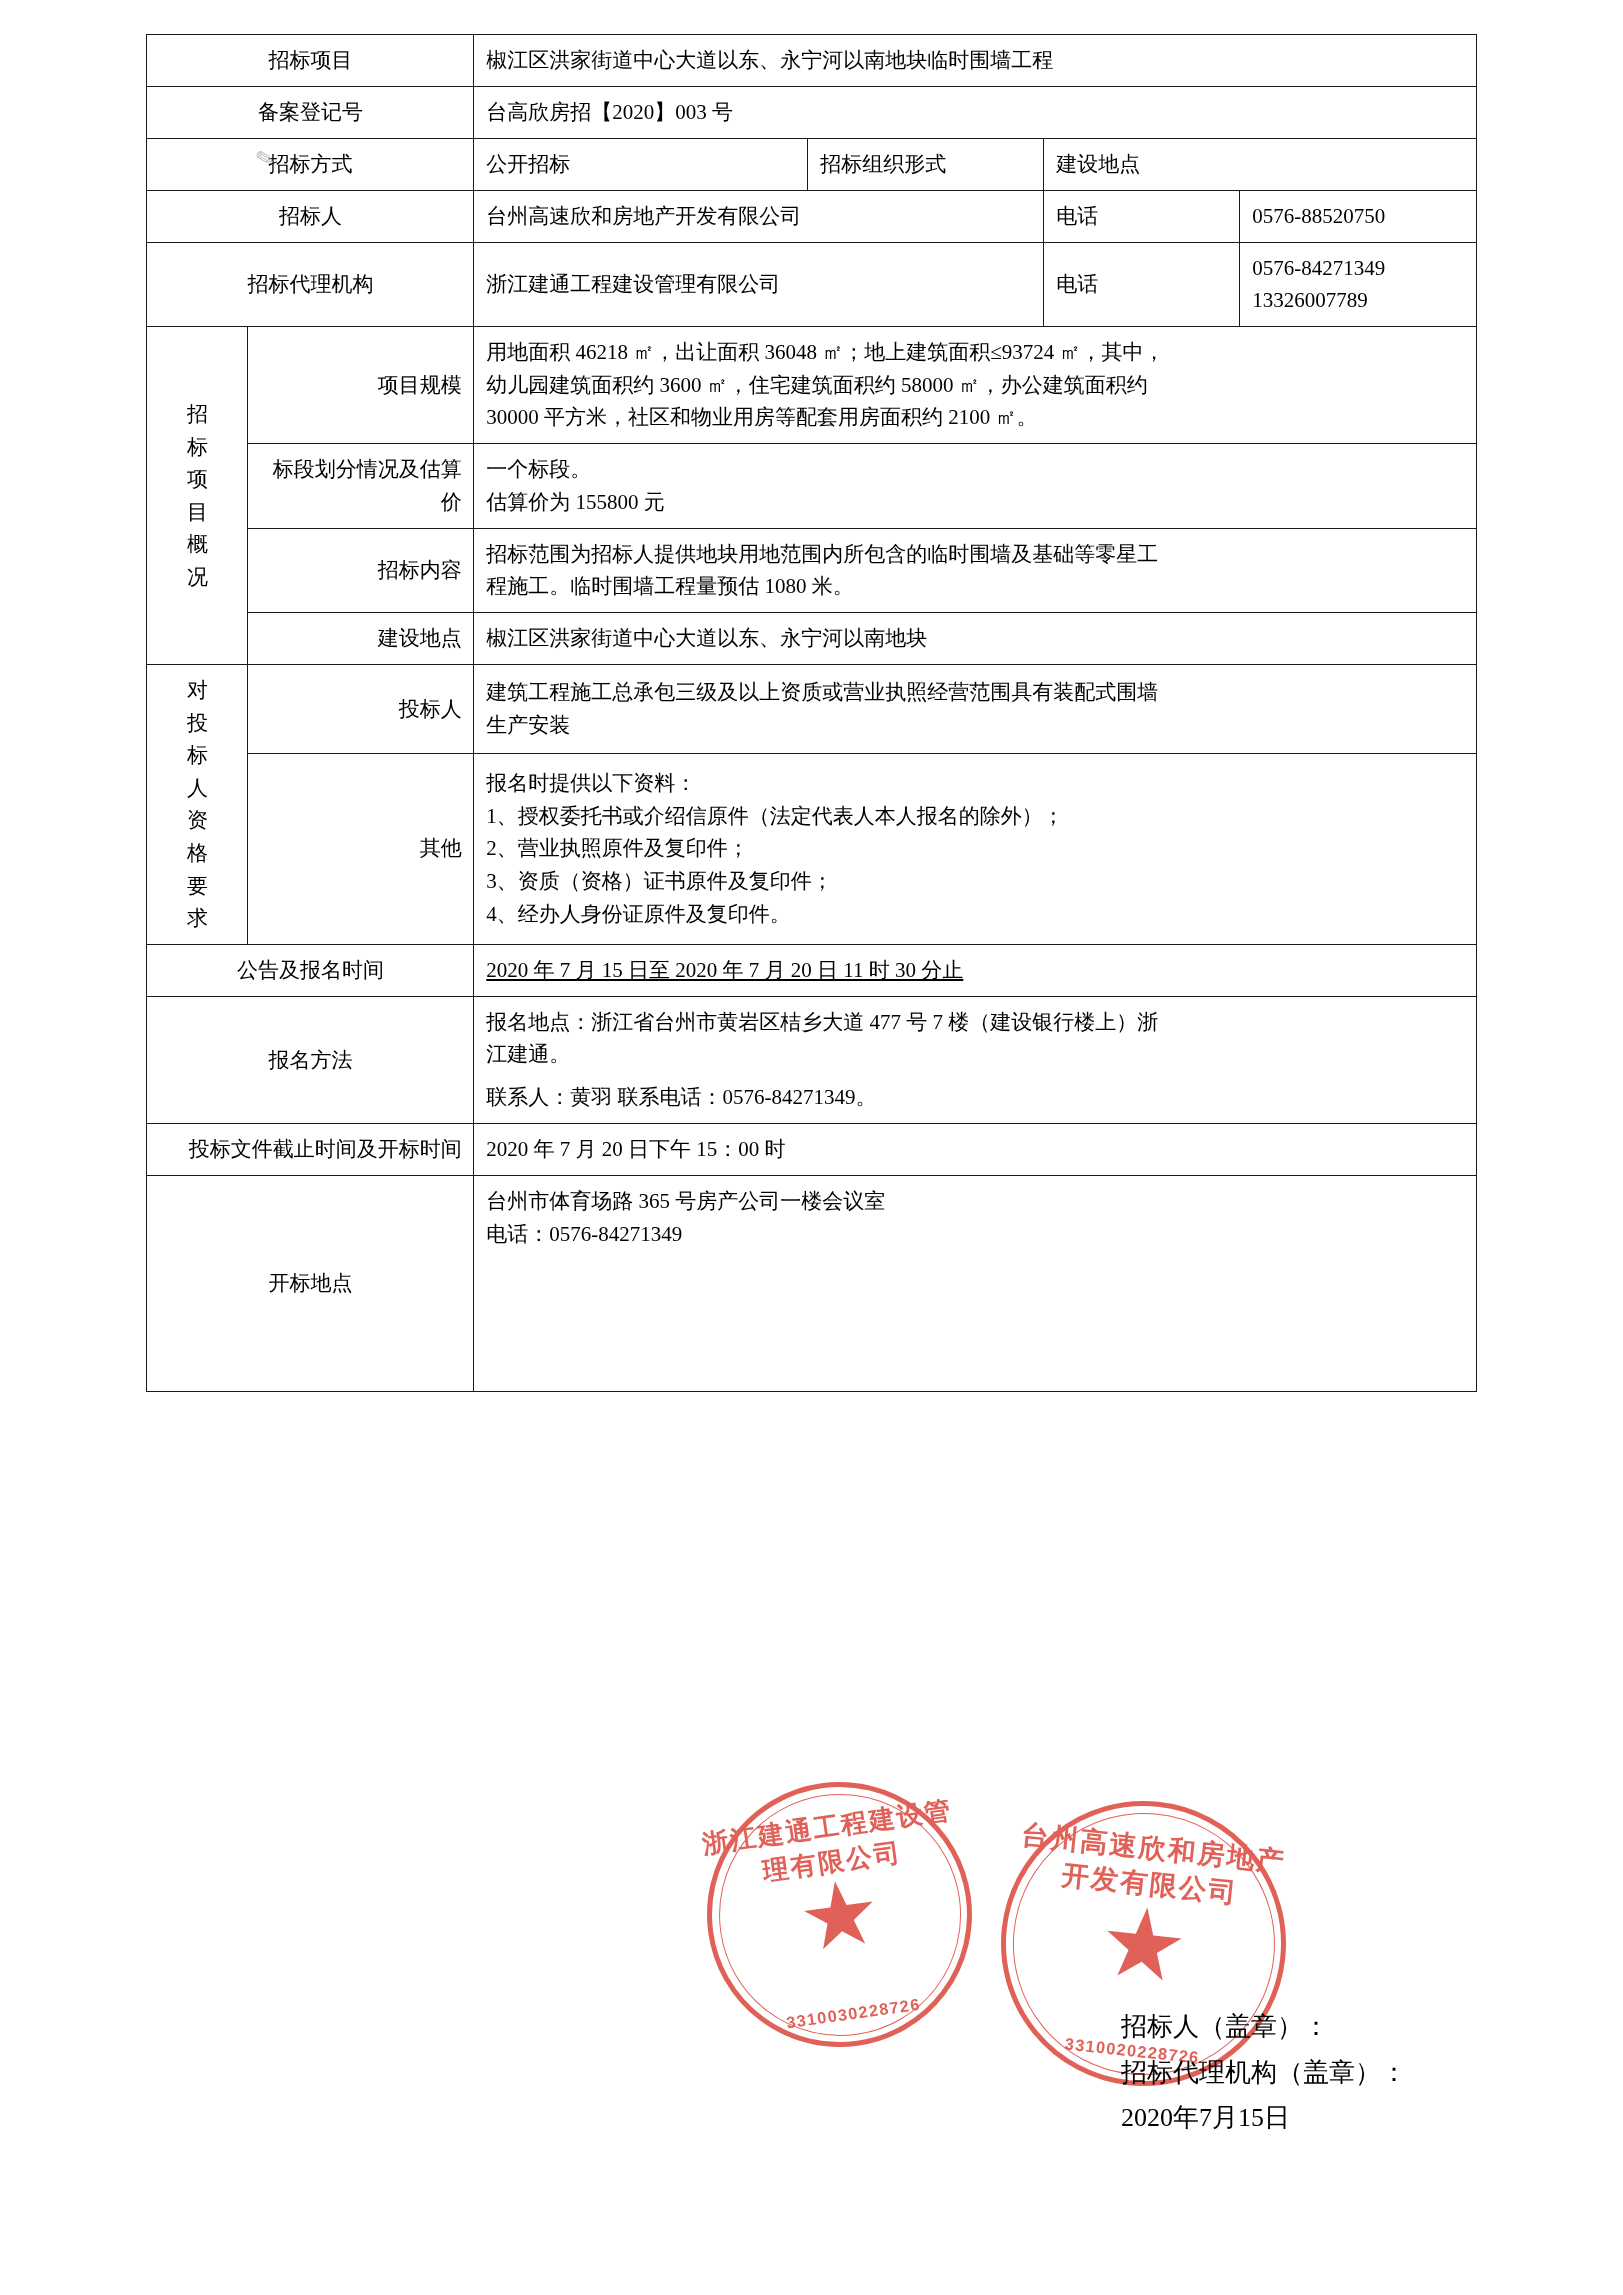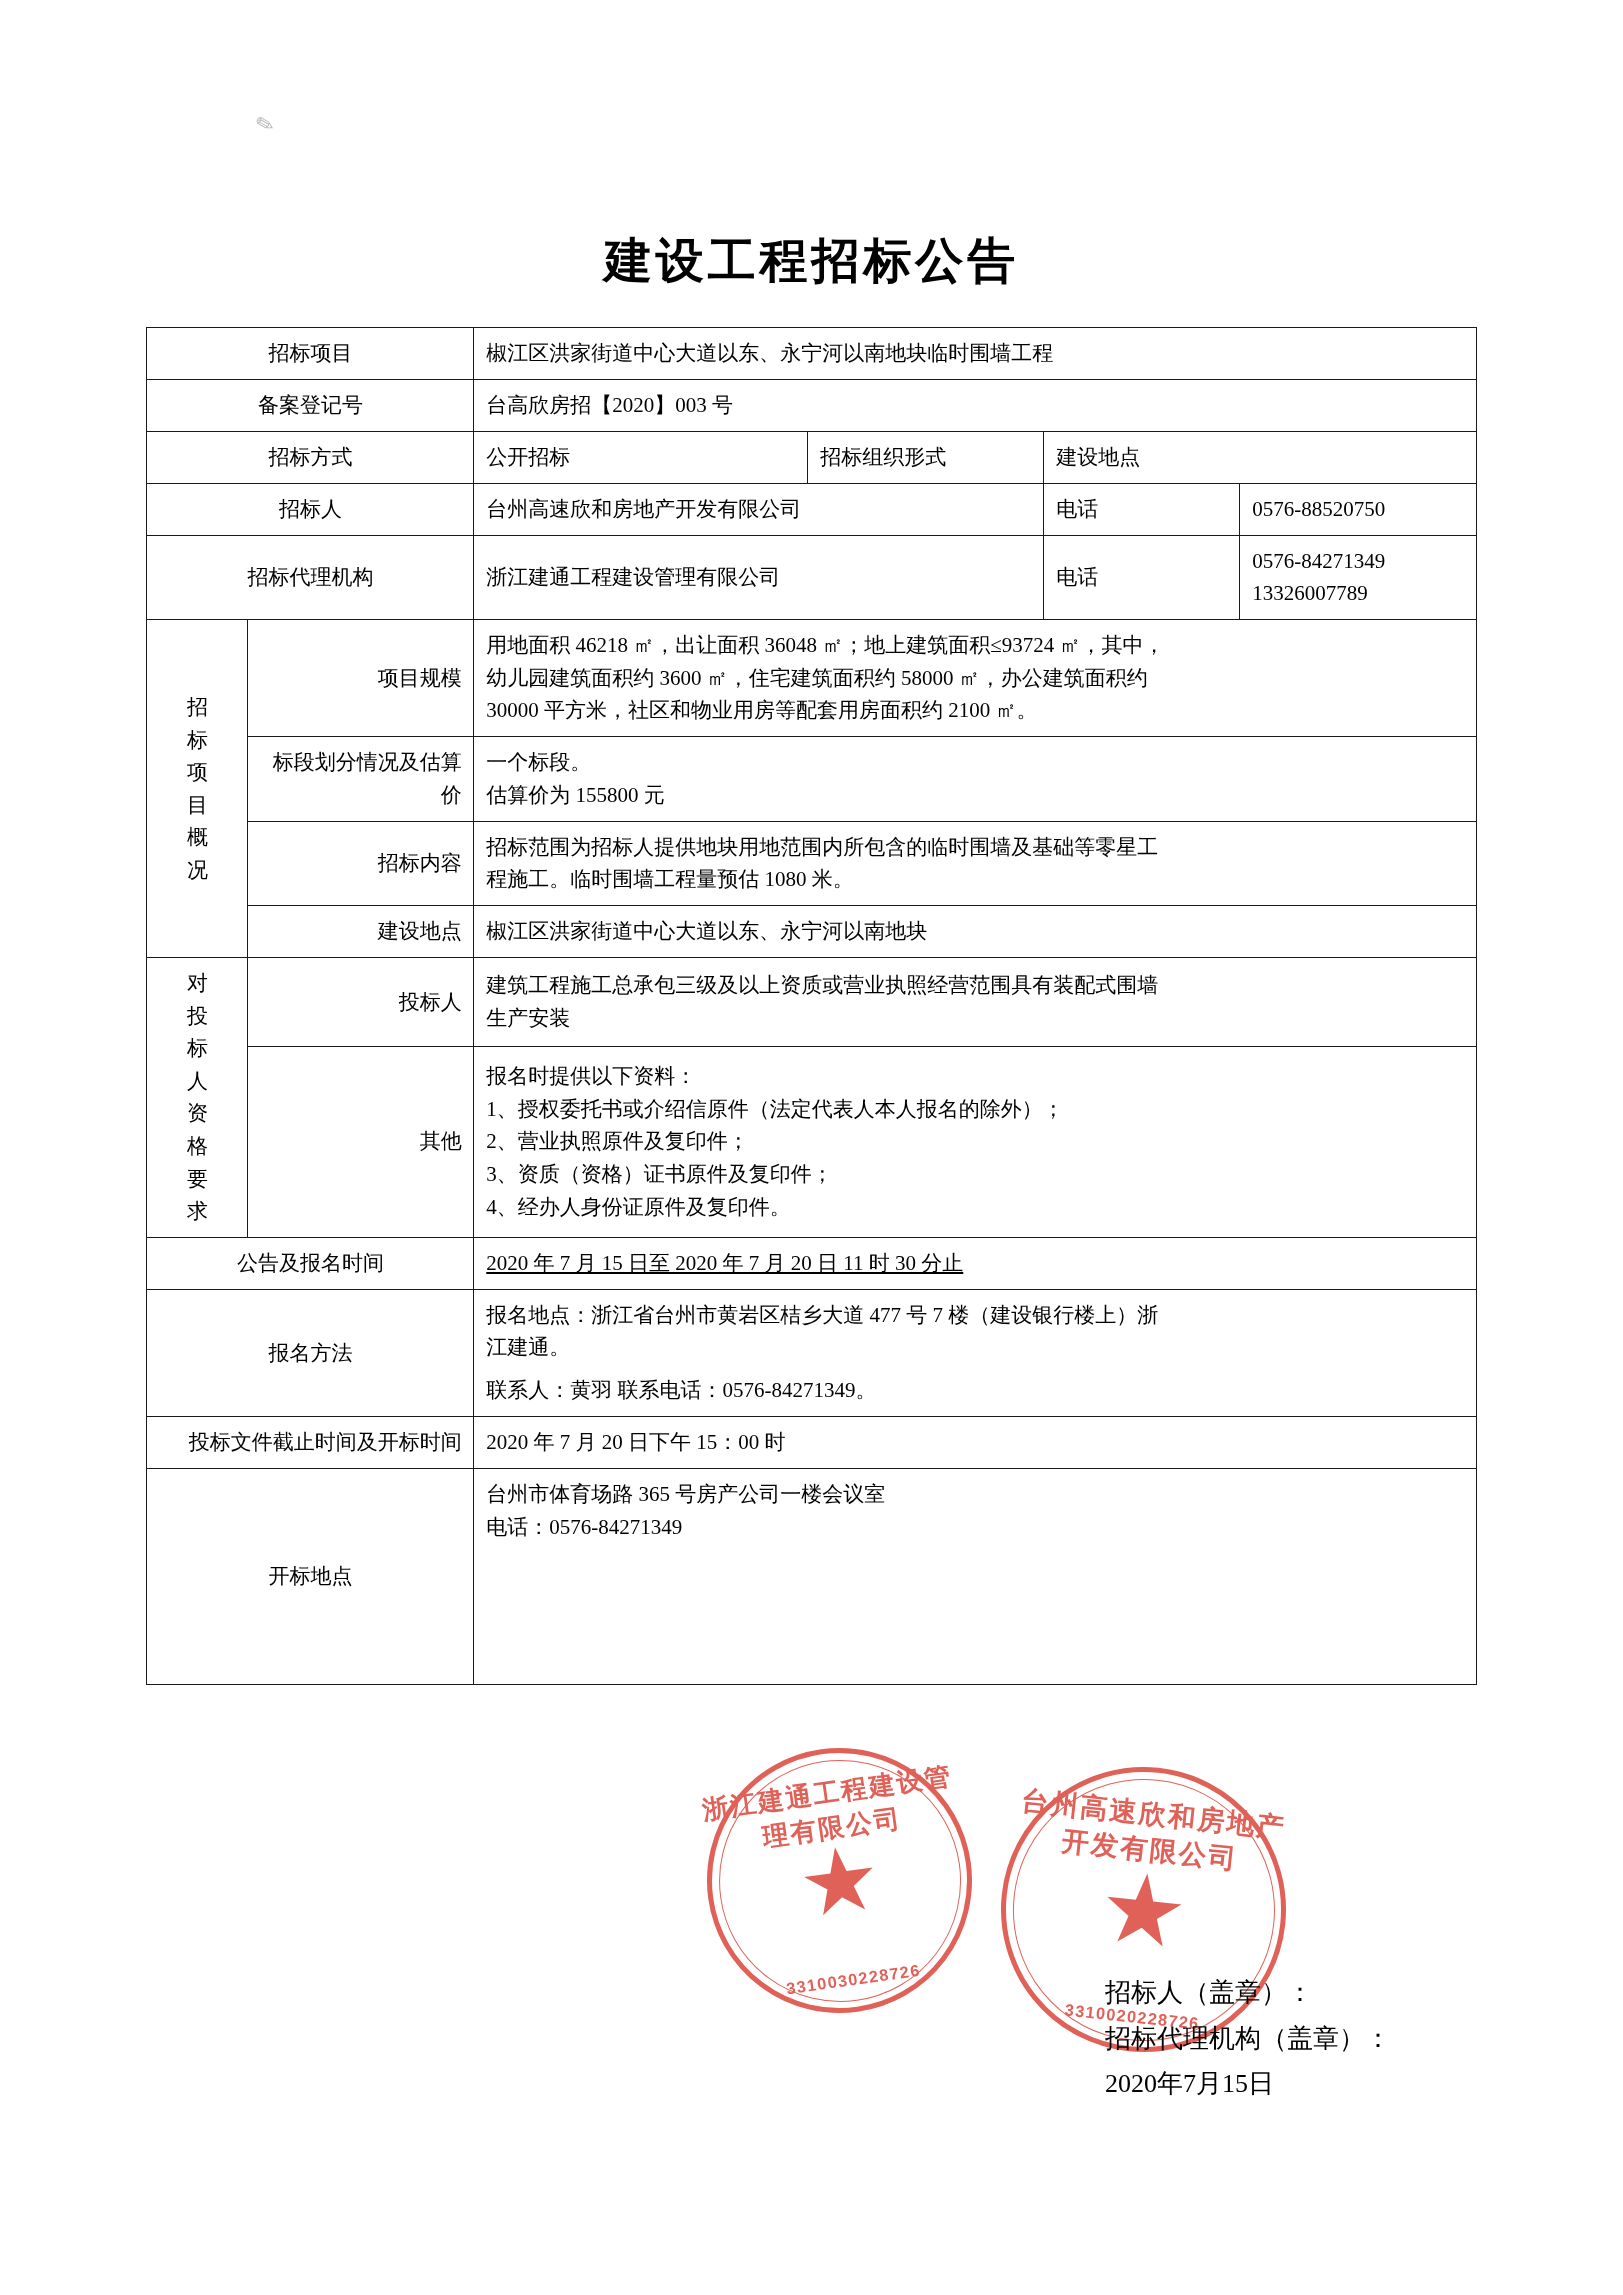--- a/index.html
+++ b/index.html
@@ -77,21 +77,21 @@
   .underline {
     text-decoration: underline;
   }
   .multiline p {
     margin: 0;
     padding: 0;
   }
   
   .sign-block {
     position: absolute;
-    right: 232px;
+    right: 216px;
     top: 1970px;
     font-size: 26px;
     line-height: 1.75;
     text-align: left;
     z-index: 5;
   }
   .sign-block div { white-space: nowrap; }
   
   .seal {
     position: absolute;
@@ -160,21 +160,20 @@
     border-radius: 50%;
   }
 </style>
 </head>
 <body>
 
 <div class="page">
 
   <div class="pencil-mark">✎</div>
 
-  <h1 class="doc-title">建设工程招标公告</h1>
 
   <table class="main">
     <colgroup>
       <col style="width:101px">
       <col style="width:226px">
       <col style="width:334px">
       <col style="width:236px">
       <col style="width:196px">
       <col style="width:236px">
     </colgroup>

